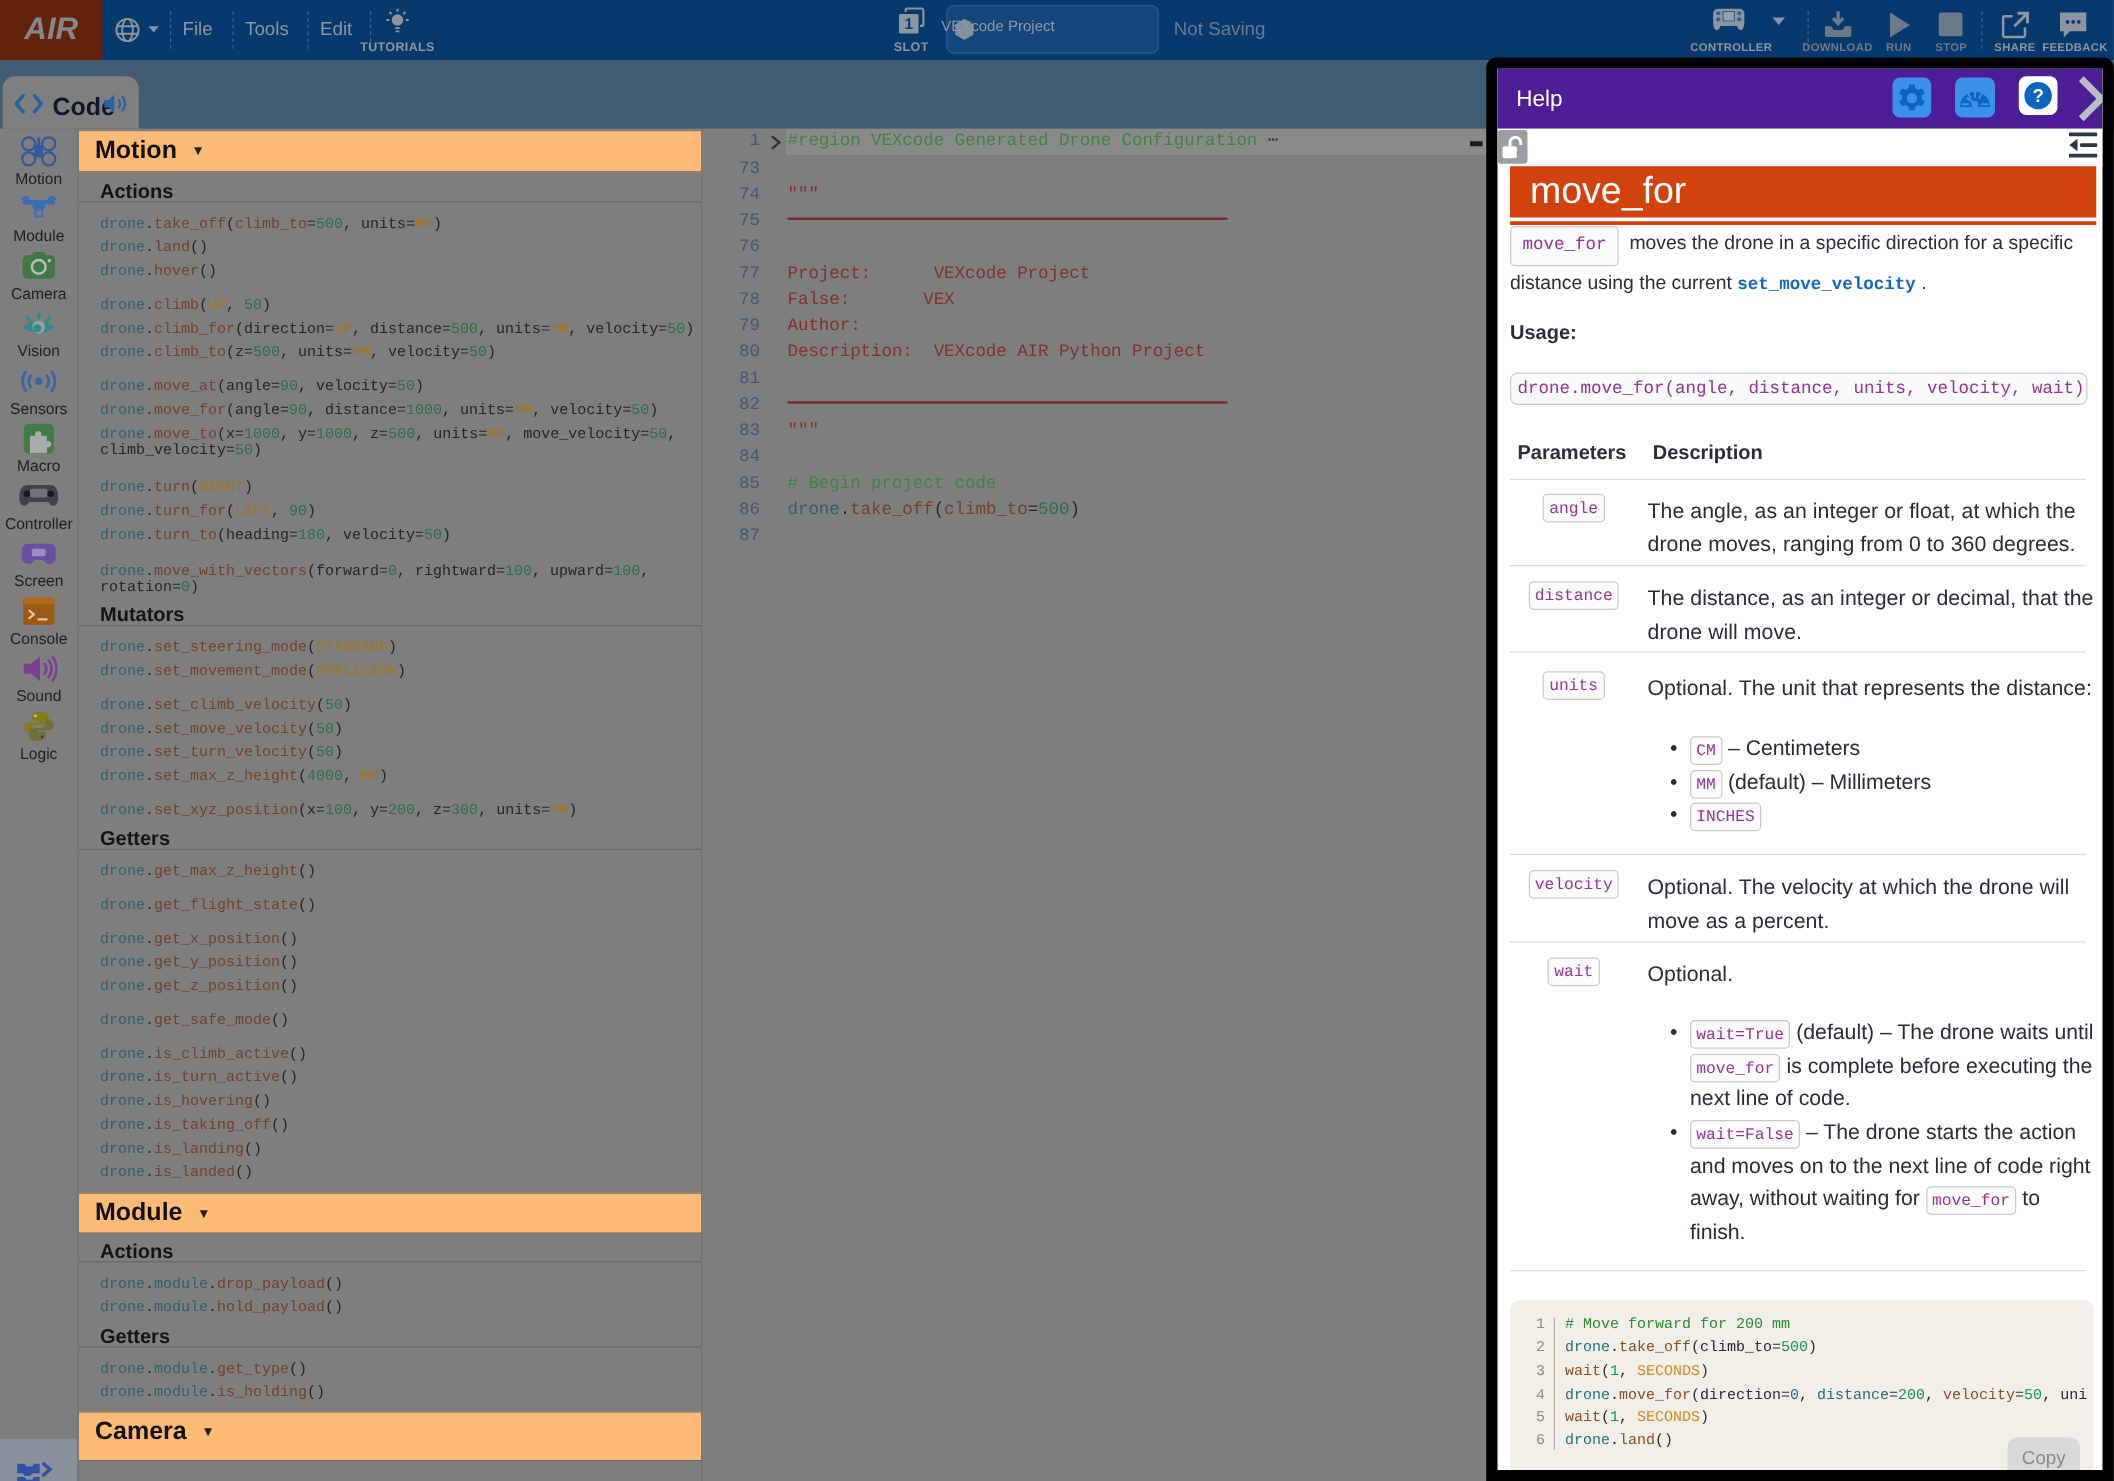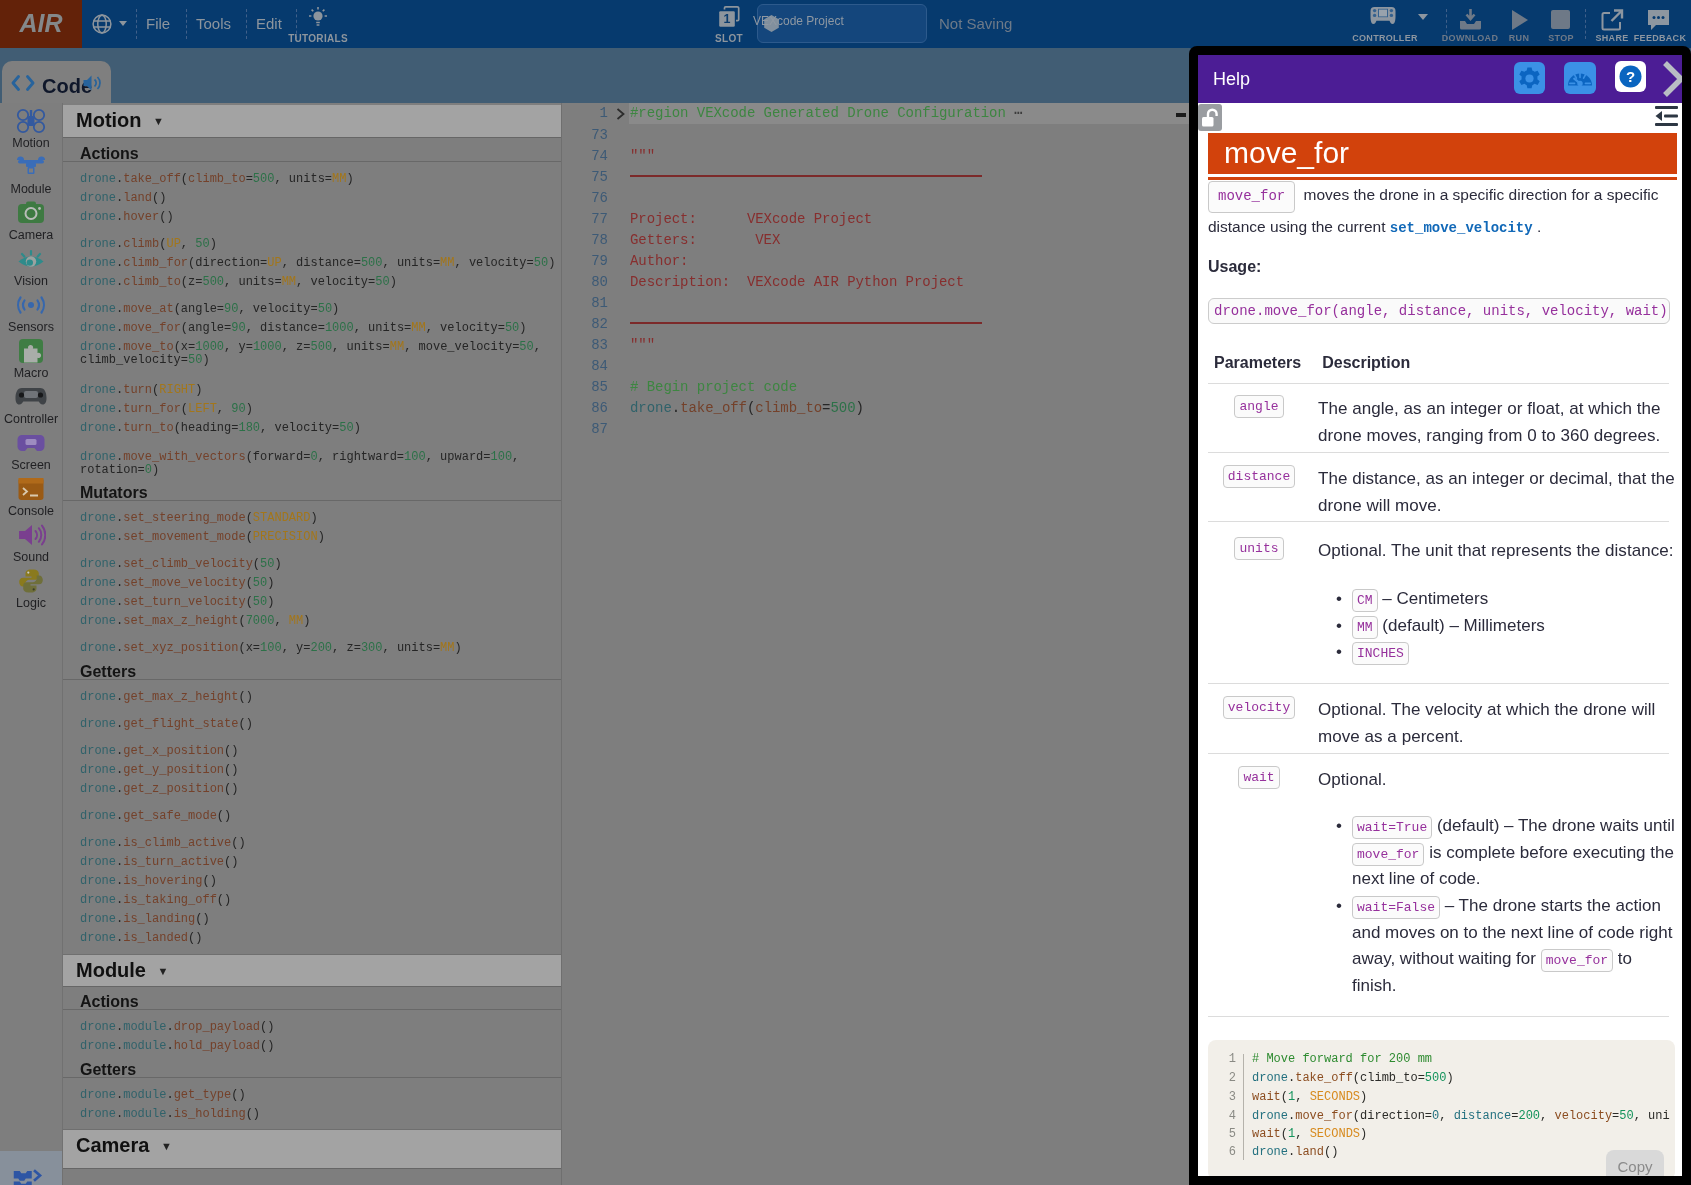--- a/index.html
+++ b/index.html
@@ -14,21 +14,21 @@
 
 #subbar { position:absolute; left:0; top:48px; width:1691px; height:55px; background:#415d74; }
 #codetab { position:absolute; left:2px; top:61px; width:109px; height:42px; background:#7f7f7f; border-radius:10px 10px 0 0; }
 
 #rail { position:absolute; left:0; top:103px; width:62px; height:1048px; background:#7e7e7e; }
 #railbtm { position:absolute; left:0; top:1151px; width:62px; height:34px; background:#87909b; }
 .railitem { position:absolute; width:62px; text-align:center; color:#1f1f22; font-size:12.5px; }
 .railitem svg { display:block; margin:0 auto 2px auto; }
 
 #cmdpanel { position:absolute; left:62px; top:103px; width:500px; height:1082px; background:#7e7e7e; border-left:1px solid #717171; border-right:1px solid #6f6f6f; padding-top:2px; overflow:hidden; box-sizing:border-box; }
-.secthdr { position:relative; background:#a3a3a3; border-top:1px solid #6f6f6f; border-bottom:1px solid #666666; height:33px; font-size:20px; font-weight:bold; color:#101010; padding-left:13px; line-height:31px; }
+.secthdr { position:relative; background:#fdba74; border-top:1px solid #6f6f6f; border-bottom:1px solid #666666; height:33px; font-size:20px; font-weight:bold; color:#101010; padding-left:13px; line-height:31px; }
 .secthdr .car { font-size:11px; vertical-align:2px; margin-left:6px; color:#222; }
 .subhdr { font-size:16px; font-weight:bold; color:#141414; height:16px; line-height:15px; padding-left:17px; border-bottom:1px solid #686868; margin-top:8px; margin-bottom:8px; }
 .cmds { font-family:"Liberation Mono", monospace; font-size:12px; line-height:19px; padding-left:17px; color:#252525; }
 .cmdgrp { margin-bottom:0; padding-bottom:8px; }
 .dr { color:#30626a; } 
 .mth { color:#74412a; } 
 .num { color:#2c7148; } 
 .cst { color:#a3761a; } 
 
 #editor { position:absolute; left:562px; top:103px; width:627px; height:1082px; background:#7e7e7e; overflow:hidden; }
@@ -317,21 +317,21 @@
   <div class="subhdr" style="margin-top:-3px">Mutators</div>
   <div class="cmds">
     <div class="cmdgrp">
       <div><span class="dr">drone</span>.<span class="mth">set_steering_mode</span>(<span class="cst">STANDARD</span>)</div>
       <div><span class="dr">drone</span>.<span class="mth">set_movement_mode</span>(<span class="cst">PRECISION</span>)</div>
     </div>
     <div class="cmdgrp">
       <div><span class="dr">drone</span>.<span class="mth">set_climb_velocity</span>(<span class="num">50</span>)</div>
       <div><span class="dr">drone</span>.<span class="mth">set_move_velocity</span>(<span class="num">50</span>)</div>
       <div><span class="dr">drone</span>.<span class="mth">set_turn_velocity</span>(<span class="num">50</span>)</div>
-      <div><span class="dr">drone</span>.<span class="mth">set_max_z_height</span>(<span class="num">7000</span>, <span class="cst">MM</span>)</div>
+      <div><span class="dr">drone</span>.<span class="mth">set_max_z_height</span>(<span class="num">4000</span>, <span class="cst">MM</span>)</div>
     </div>
     <div class="cmdgrp">
       <div><span class="dr">drone</span>.<span class="mth">set_xyz_position</span>(x=<span class="num">100</span>, y=<span class="num">200</span>, z=<span class="num">300</span>, units=<span class="cst">MM</span>)</div>
     </div>
   </div>
   <div class="subhdr" style="margin-top:-1.5px">Getters</div>
   <div class="cmds">
     <div class="cmdgrp">
         <div><span class="dr">drone</span>.<span class="mth">get_max_z_height</span>()</div>
       </div>
@@ -375,21 +375,21 @@
 <div id="editor">
   <div id="curline"></div>
   <div class="eline" style="top:0"><span class="lnum">1</span><svg class="abs" style="left:53px;top:5px" width="11" height="12" viewBox="0 0 11 12">
         <path d="M2.5 1 L8.5 6 L2.5 11" fill="none" stroke="#2c2c2c" stroke-width="1.8"></path>
       </svg><span class="etext egreen">#region VEXcode Generated Drone Configuration<span style="color:#3c3c3c"> ⋯</span></span></div>
   <div class="eline" style="top:21.5px"><span class="lnum">73</span></div>
   <div class="eline" style="top:42.5px"><span class="lnum">74</span><span class="etext ered">"""</span></div>
   <div class="eline" style="top:63.5px"><span class="lnum">75</span><span class="etext"><span style="display:inline-block;width:352px;height:2px;background:#7c2a2a;vertical-align:4px"></span></span></div>
   <div class="eline" style="top:84.5px"><span class="lnum">76</span></div>
   <div class="eline" style="top:105.5px"><span class="lnum">77</span><span class="etext ered">Project:      VEXcode Project</span></div>
-  <div class="eline" style="top:126.5px"><span class="lnum">78</span><span class="etext ered">Getters:       VEX</span></div>
+  <div class="eline" style="top:126.5px"><span class="lnum">78</span><span class="etext ered">False:       VEX</span></div>
   <div class="eline" style="top:147.5px"><span class="lnum">79</span><span class="etext ered">Author:</span></div>
   <div class="eline" style="top:168.5px"><span class="lnum">80</span><span class="etext ered">Description:  VEXcode AIR Python Project</span></div>
   <div class="eline" style="top:189.5px"><span class="lnum">81</span></div>
   <div class="eline" style="top:210.5px"><span class="lnum">82</span><span class="etext"><span style="display:inline-block;width:352px;height:2px;background:#7c2a2a;vertical-align:4px"></span></span></div>
   <div class="eline" style="top:231.5px"><span class="lnum">83</span><span class="etext ered">"""</span></div>
   <div class="eline" style="top:252.5px"><span class="lnum">84</span></div>
   <div class="eline" style="top:273.5px"><span class="lnum">85</span><span class="etext egreen"># Begin project code</span></div>
   <div class="eline" style="top:294.5px"><span class="lnum">86</span><span class="etext"><span class="dr">drone</span><span class="edark">.</span><span class="mth">take_off</span><span class="edark">(</span><span class="mth">climb_to</span><span class="edark">=</span><span class="num">500</span><span class="edark">)</span></span></div>
   <div class="eline" style="top:315.5px"><span class="lnum">87</span></div>
   <div class="abs" style="left:614px;top:10px;width:10px;height:4px;background:#1b1b1b"></div>

